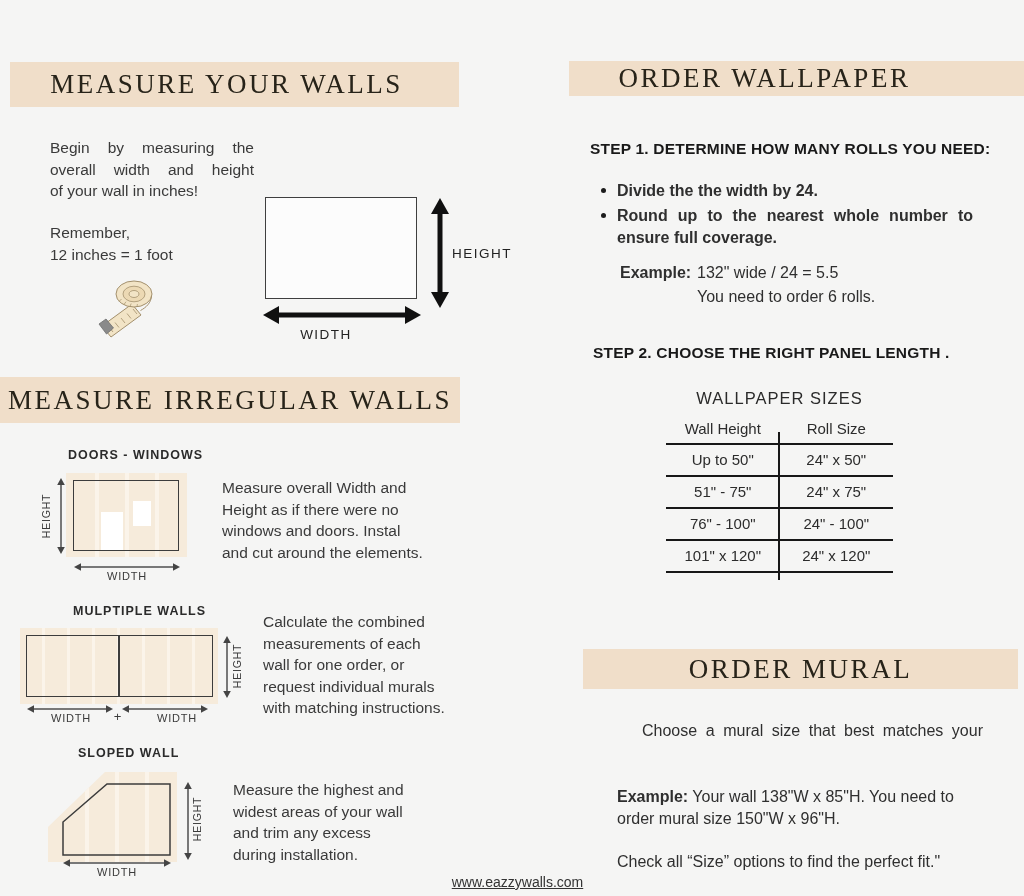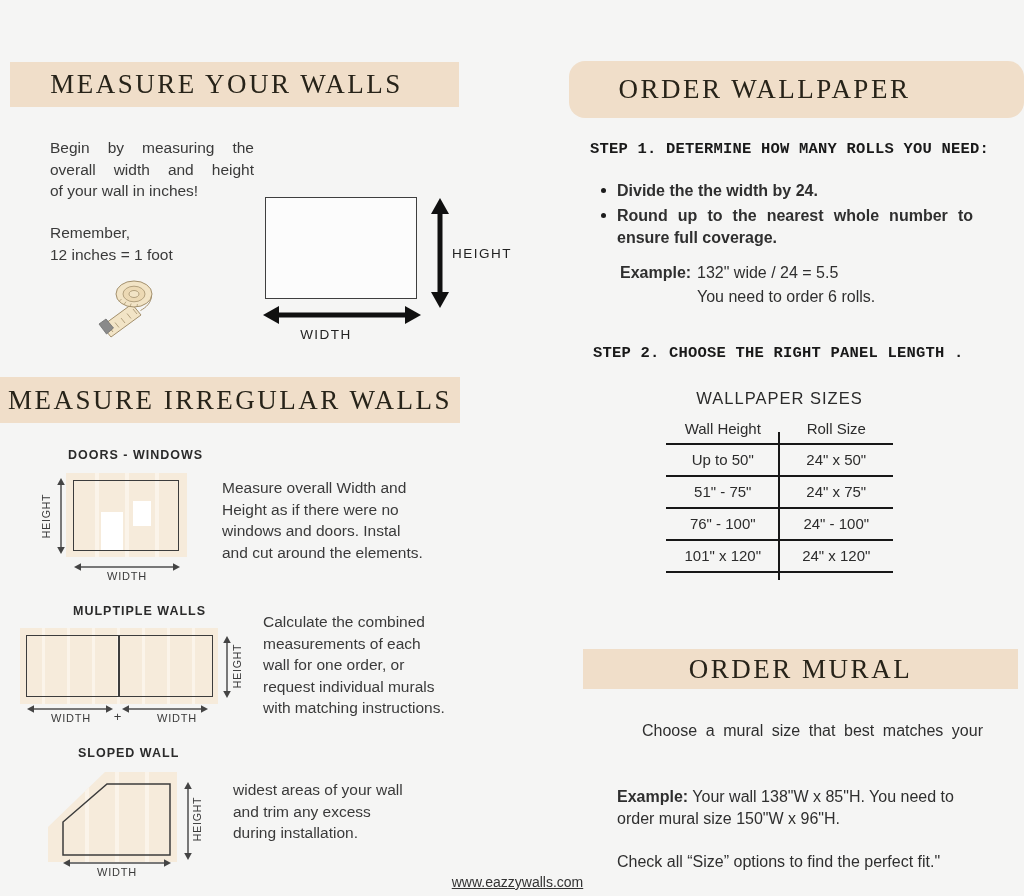--- a/index.html
+++ b/index.html
@@ -14,21 +14,21 @@
   .banner{
     position:absolute;background:#f0dec9;
     display:flex;align-items:center;justify-content:center;
     font-family:"Liberation Serif","DejaVu Serif",serif;
     font-size:27px;letter-spacing:2.5px;color:#272319;white-space:nowrap;
   }
   
   .body-line{font-size:15.5px;line-height:21.5px;color:#3a3a3a;}
   .rbody{font-size:16px;line-height:22px;color:#2f2f2f;}
   .jline{text-align:justify;text-align-last:justify;}
-  .subhead{font-weight:bold;font-size:15.5px;color:#191919;letter-spacing:0.2px;white-space:nowrap;font-family:Liberation Mono, monospace;}
+  .subhead{font-weight:bold;font-size:15.5px;color:#191919;letter-spacing:0.2px;white-space:nowrap;}
   .dheading{font-weight:bold;font-size:12.5px;letter-spacing:1px;color:#2b2b2b;white-space:nowrap;}
   .dim-label{font-size:10.5px;letter-spacing:0.8px;color:#3a3a3a;text-align:center;}
   .dim-label-big{font-size:13.5px;letter-spacing:1.5px;color:#222;text-align:center;white-space:nowrap;}
   .rot{transform:rotate(-90deg);transform-origin:center;}
   
   .sizes-table{position:absolute;left:666px;top:419px;width:227px;}
   .t-head{display:flex;height:24px;line-height:20px;border-bottom:2px solid #171717;}
   .t-row{display:flex;height:30px;line-height:30px;border-bottom:2px solid #171717;}
   .t-cell{width:50%;text-align:center;font-size:15px;color:#2c2c2c;white-space:nowrap;}
   .t-vline{position:absolute;left:112px;top:13px;width:2px;height:148px;background:#171717;}
@@ -42,21 +42,21 @@
   .white-rect{position:absolute;background:#ffffff;}
   .bold{font-weight:bold;}
 </style>
 </head>
 <body>
 
 <div class="banner" style="left:10px;top:62px;width:449px;height:45px;padding-right:16px;box-sizing:border-box;">
   <span>MEASURE YOUR WALLS</span>
 </div>
 
-<div class="banner" style="left:569px;top:61px;width:455px;height:57px;padding-right:64px;box-sizing:border-box;border-radius:16px;">
+<div class="banner" style="left:569px;top:61px;width:455px;height:35px;padding-right:64px;box-sizing:border-box;">
   <span>ORDER WALLPAPER</span>
 </div>
 
 <div class="banner" style="left:0;top:377px;width:460px;height:46px;box-sizing:border-box;">
   <span>MEASURE IRREGULAR WALLS</span>
 </div>
 
 <div class="banner" style="left:583px;top:649px;width:435px;height:40px;">
   <span>ORDER MURAL</span>
 </div>
@@ -199,20 +199,21 @@
 <div class="abs dim-label rot" style="left:171px;top:813px;width:52px;">HEIGHT</div>
 
 <svg class="abs" style="left:63px;top:857px;" width="108" height="12" viewBox="0 0 108 12" fill="#444">
   <polygon points="0,6 7,2.2 7,9.8"></polygon>
     <rect x="5" y="5.3" width="98" height="1.4"></rect>
     <polygon points="108,6 101,2.2 101,9.8"></polygon>
 </svg>
 <div class="abs dim-label" style="left:85px;top:866px;width:64px;font-size:11px;">WIDTH</div>
 
 <div class="abs" style="left:233px;top:779px;width:215px;">
+  <div class="body-line">Measure the highest and</div>
   <div class="body-line">widest areas of your wall</div>
   <div class="body-line">and trim any excess</div>
   <div class="body-line">during installation.</div>
 </div>
 
 <div class="abs subhead" style="left:590px;top:140px;">STEP 1. DETERMINE HOW MANY ROLLS YOU NEED:</div>
 
 <div class="abs" style="left:601px;top:180px;width:372px;">
   <div class="b-item">
     <span class="b-dot"></span>

